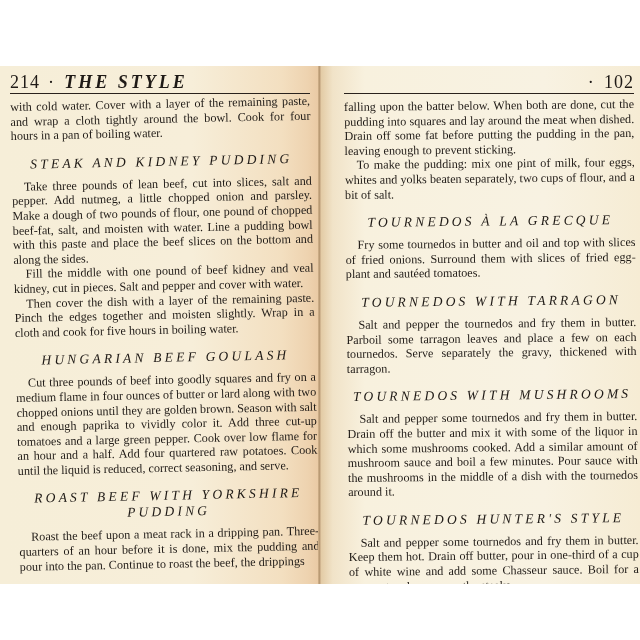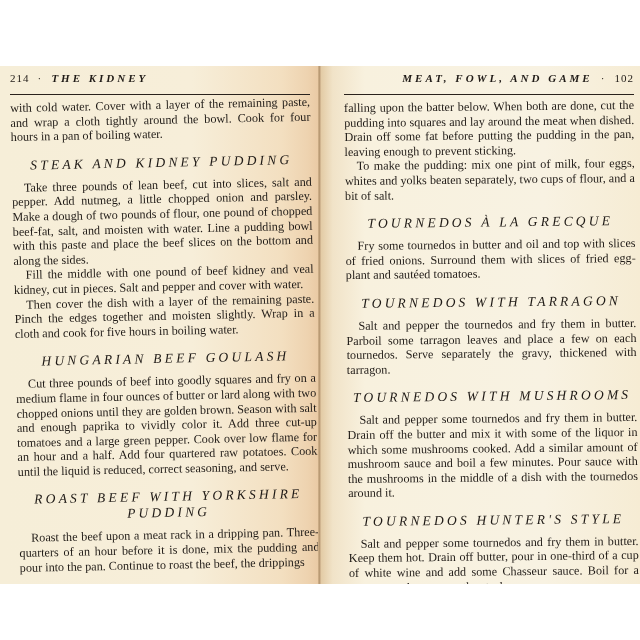--- a/index.html
+++ b/index.html
@@ -18,22 +18,22 @@
       width: 320px;
       background: linear-gradient(to right, #f6eed8 0%, #f7eed9 60%, #f3dfc0 88%, #eed3b0 96%, #e9c9a3 100%);
       padding: 6px 10px 0 10px;
     }
     .page.right {
       width: 320px;
       background: linear-gradient(to right, #e2c9a2 0%, #f1e3c8 4%, #f8f1de 14%, #f8f2e2 70%, #f6ecd4 100%);
       padding: 6px 6px 0 24px;
     }
     .running-head {
-      display: flex; align-items: flex-start; font-size: 11px; letter-spacing: 2.2px;
-      padding-bottom: 10px; border-bottom: 1.6px solid #2a221c; margin-bottom: 6px;
+      display: flex; align-items: flex-start; font-size: 18px; letter-spacing: 2.2px;
+      padding-bottom: 0; border-bottom: 1.6px solid #2a221c; margin-bottom: 6px;
     }
     .running-head .title { font-style: italic; font-weight: bold; letter-spacing: 3px; }
     .running-head .pageno { letter-spacing: 1px; }
     .running-head .sep { margin: 0 8px; }
     .page.right .running-head { justify-content: flex-end; }
     p {
       margin: 0; font-size: 12.2px; line-height: 14.6px; text-align: justify;
     }
     p.indent { text-indent: 12px; }
     h2 {
@@ -48,38 +48,37 @@
     }
   </style>
 </head>
 <body>
 
 <div class="book">
   <div class="page left">
     <div class="running-head">
       <span class="pageno">214</span>
       <span class="sep">·</span>
-      <span class="title">THE KIDNEY</span>
+      <span class="title">THE STYLE</span>
     </div>
     <div class="body-block">
       <p>with cold water. Cover with a layer of the remaining paste, and wrap a cloth tightly around the bowl. Cook for four hours in a pan of boiling water.</p>
       <h2>STEAK AND KIDNEY PUDDING</h2>
       <p class="indent">Take three pounds of lean beef, cut into slices, salt and pepper. Add nutmeg, a little chopped onion and parsley. Make a dough of two pounds of flour, one pound of chopped beef-fat, salt, and moisten with water. Line a pudding bowl with this paste and place the beef slices on the bottom and along the sides.</p>
       <p class="indent">Fill the middle with one pound of beef kidney and veal kidney, cut in pieces. Salt and pepper and cover with water.</p>
       <p class="indent">Then cover the dish with a layer of the remaining paste. Pinch the edges together and moisten slightly. Wrap in a cloth and cook for five hours in boiling water.</p>
       <h2>HUNGARIAN BEEF GOULASH</h2>
       <p class="indent">Cut three pounds of beef into goodly squares and fry on a medium flame in four ounces of butter or lard along with two chopped onions until they are golden brown. Season with salt and enough paprika to vividly color it. Add three cut-up tomatoes and a large green pepper. Cook over low flame for an hour and a half. Add four quartered raw potatoes. Cook until the liquid is reduced, correct seasoning, and serve.</p>
       <h2>ROAST BEEF WITH YORKSHIRE PUDDING</h2>
       <p class="indent">Roast the beef upon a meat rack in a dripping pan. Three-quarters of an hour before it is done, mix the pudding and pour into the pan. Continue to roast the beef, the drippings</p>
     </div>
   </div>
 
   <div class="page right">
     <div class="running-head">
-      <span class="title">MEAT, FOWL, AND GAME</span>
       <span class="sep">·</span>
       <span class="pageno">102</span>
     </div>
     <div class="body-block">
       <p>falling upon the batter below. When both are done, cut the pudding into squares and lay around the meat when dished. Drain off some fat before putting the pudding in the pan, leaving enough to prevent sticking.</p>
       <p class="indent">To make the pudding: mix one pint of milk, four eggs, whites and yolks beaten separately, two cups of flour, and a bit of salt.</p>
       <h2>TOURNEDOS À LA GRECQUE</h2>
       <p class="indent">Fry some tournedos in butter and oil and top with slices of fried onions. Surround them with slices of fried egg-plant and sautéed tomatoes.</p>
       <h2>TOURNEDOS WITH TARRAGON</h2>
       <p class="indent">Salt and pepper the tournedos and fry them in butter. Parboil some tarragon leaves and place a few on each tournedos. Serve separately the gravy, thickened with tarragon.</p>

